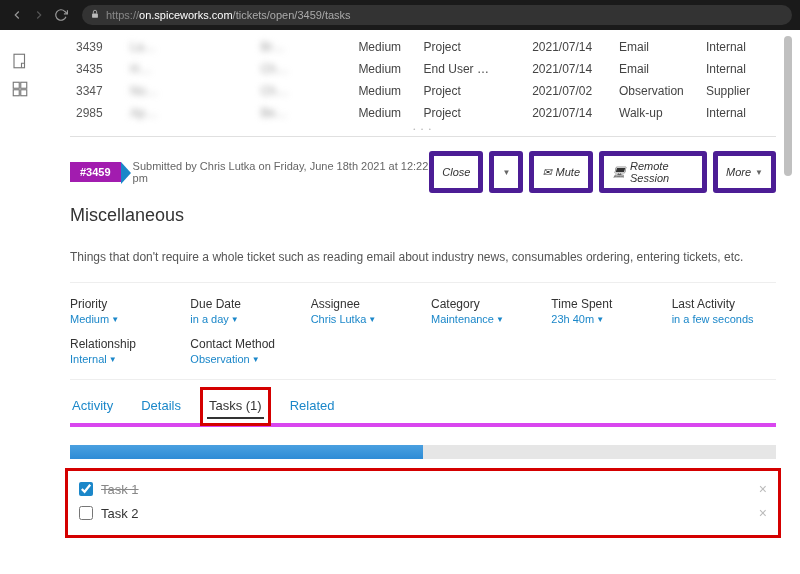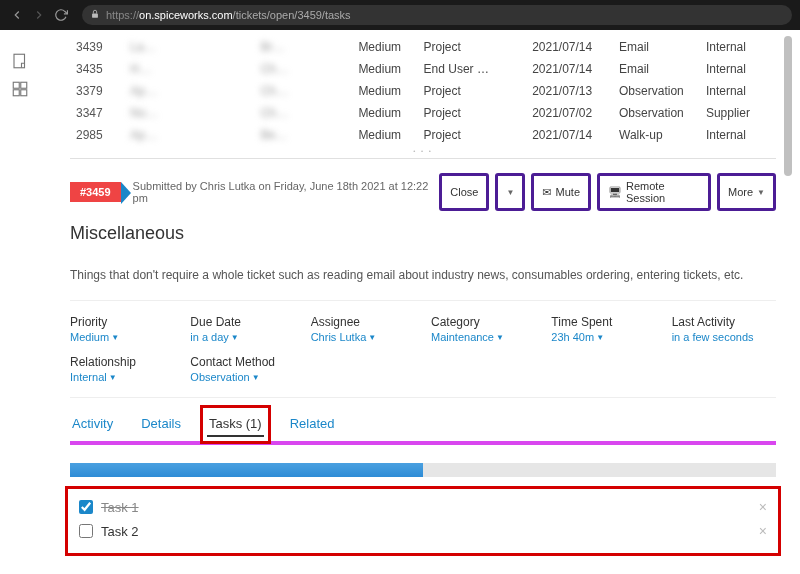--- a/index.html
+++ b/index.html
@@ -28,25 +28,25 @@
 .ticket-table td:nth-child(6){ width:80px;}
 .ticket-table td:nth-child(7){ width:80px;}
 .ticket-table td:nth-child(8){ width:70px;}
 .blur { filter: blur(3px); color:#999; }
 .table-wrap{ position:relative; border-bottom:1px solid #e0e0e0; padding-bottom:4px;}
 .scroll-thumb{ position:absolute; right:-16px; top:0; width:8px; height:140px; background:#c0c0c0; border-radius:4px;}
 .drag-dots{ text-align:center; color:#bbb; font-size:6px; letter-spacing:2px; margin-top:2px;}
 
 .detail-head { display:flex; align-items:center; justify-content:space-between; margin-top:14px;}
 .detail-head-left{display:flex; align-items:center; gap:12px;}
-.ticket-tag { background:#ef4444; color:#fff; font-size:11px; font-weight:bold; padding:4px 10px; position:relative;}
+.ticket-tag { background:#a21caf; color:#fff; font-size:11px; font-weight:bold; padding:4px 10px; position:relative;}
 .ticket-tag::after{content:""; position:absolute; right:-10px; top:0; border-top:11px solid transparent; border-bottom:11px solid transparent; border-left:10px solid #1b87c9;}
 .submitted { font-size:11px; color:#666;}
 .btn-group{display:flex; gap:6px;}
-.btn{ border:3px solid #4c1d95; background:#fff; padding:4px 8px; font-size:11px; border-radius:3px; cursor:pointer; display:inline-flex; align-items:center; gap:4px; color:#333;}
+.btn{ border:5px solid #4c1d95; background:#fff; padding:4px 8px; font-size:11px; border-radius:3px; cursor:pointer; display:inline-flex; align-items:center; gap:4px; color:#333;font-style:italic;}
 .btn .caret{font-size:8px; color:#666;}
 
 .ticket-title{ font-size:18px; color:#333; margin-top:12px; font-weight:400;}
 .ticket-desc{ font-size:12px; color:#555; margin-top:24px;}
 
 .fields{ display:grid; grid-template-columns: repeat(6, 1fr); gap:12px 16px; border-top:1px solid #eee; border-bottom:1px solid #eee; margin-top:18px; padding:14px 0;}
 .field-label{font-size:12px; color:#333;}
 .field-value{font-size:11px; color:#1b87c9; margin-top:2px; display:flex; align-items:center; gap:2px;}
 .caret2{font-size:8px; color:#1b87c9;}
 
@@ -127,30 +127,20 @@
             <td>3435</td>
             <td class="blur">H…</td>
             <td class="blur">Ch…</td>
             <td>Medium</td>
             <td>End User …</td>
             <td>2021/07/14</td>
             <td>Email</td>
             <td>Internal</td>
           </tr>
           <tr>
-            <td>3379</td>
-            <td class="blur">Ap…</td>
-            <td class="blur">Ch…</td>
-            <td>Medium</td>
-            <td>Project</td>
-            <td>2021/07/13</td>
-            <td>Observation</td>
-            <td>Internal</td>
-          </tr>
-          <tr>
             <td>3347</td>
             <td class="blur">No…</td>
             <td class="blur">Ch…</td>
             <td>Medium</td>
             <td>Project</td>
             <td>2021/07/02</td>
             <td>Observation</td>
             <td>Supplier</td>
           </tr>
           <tr>

